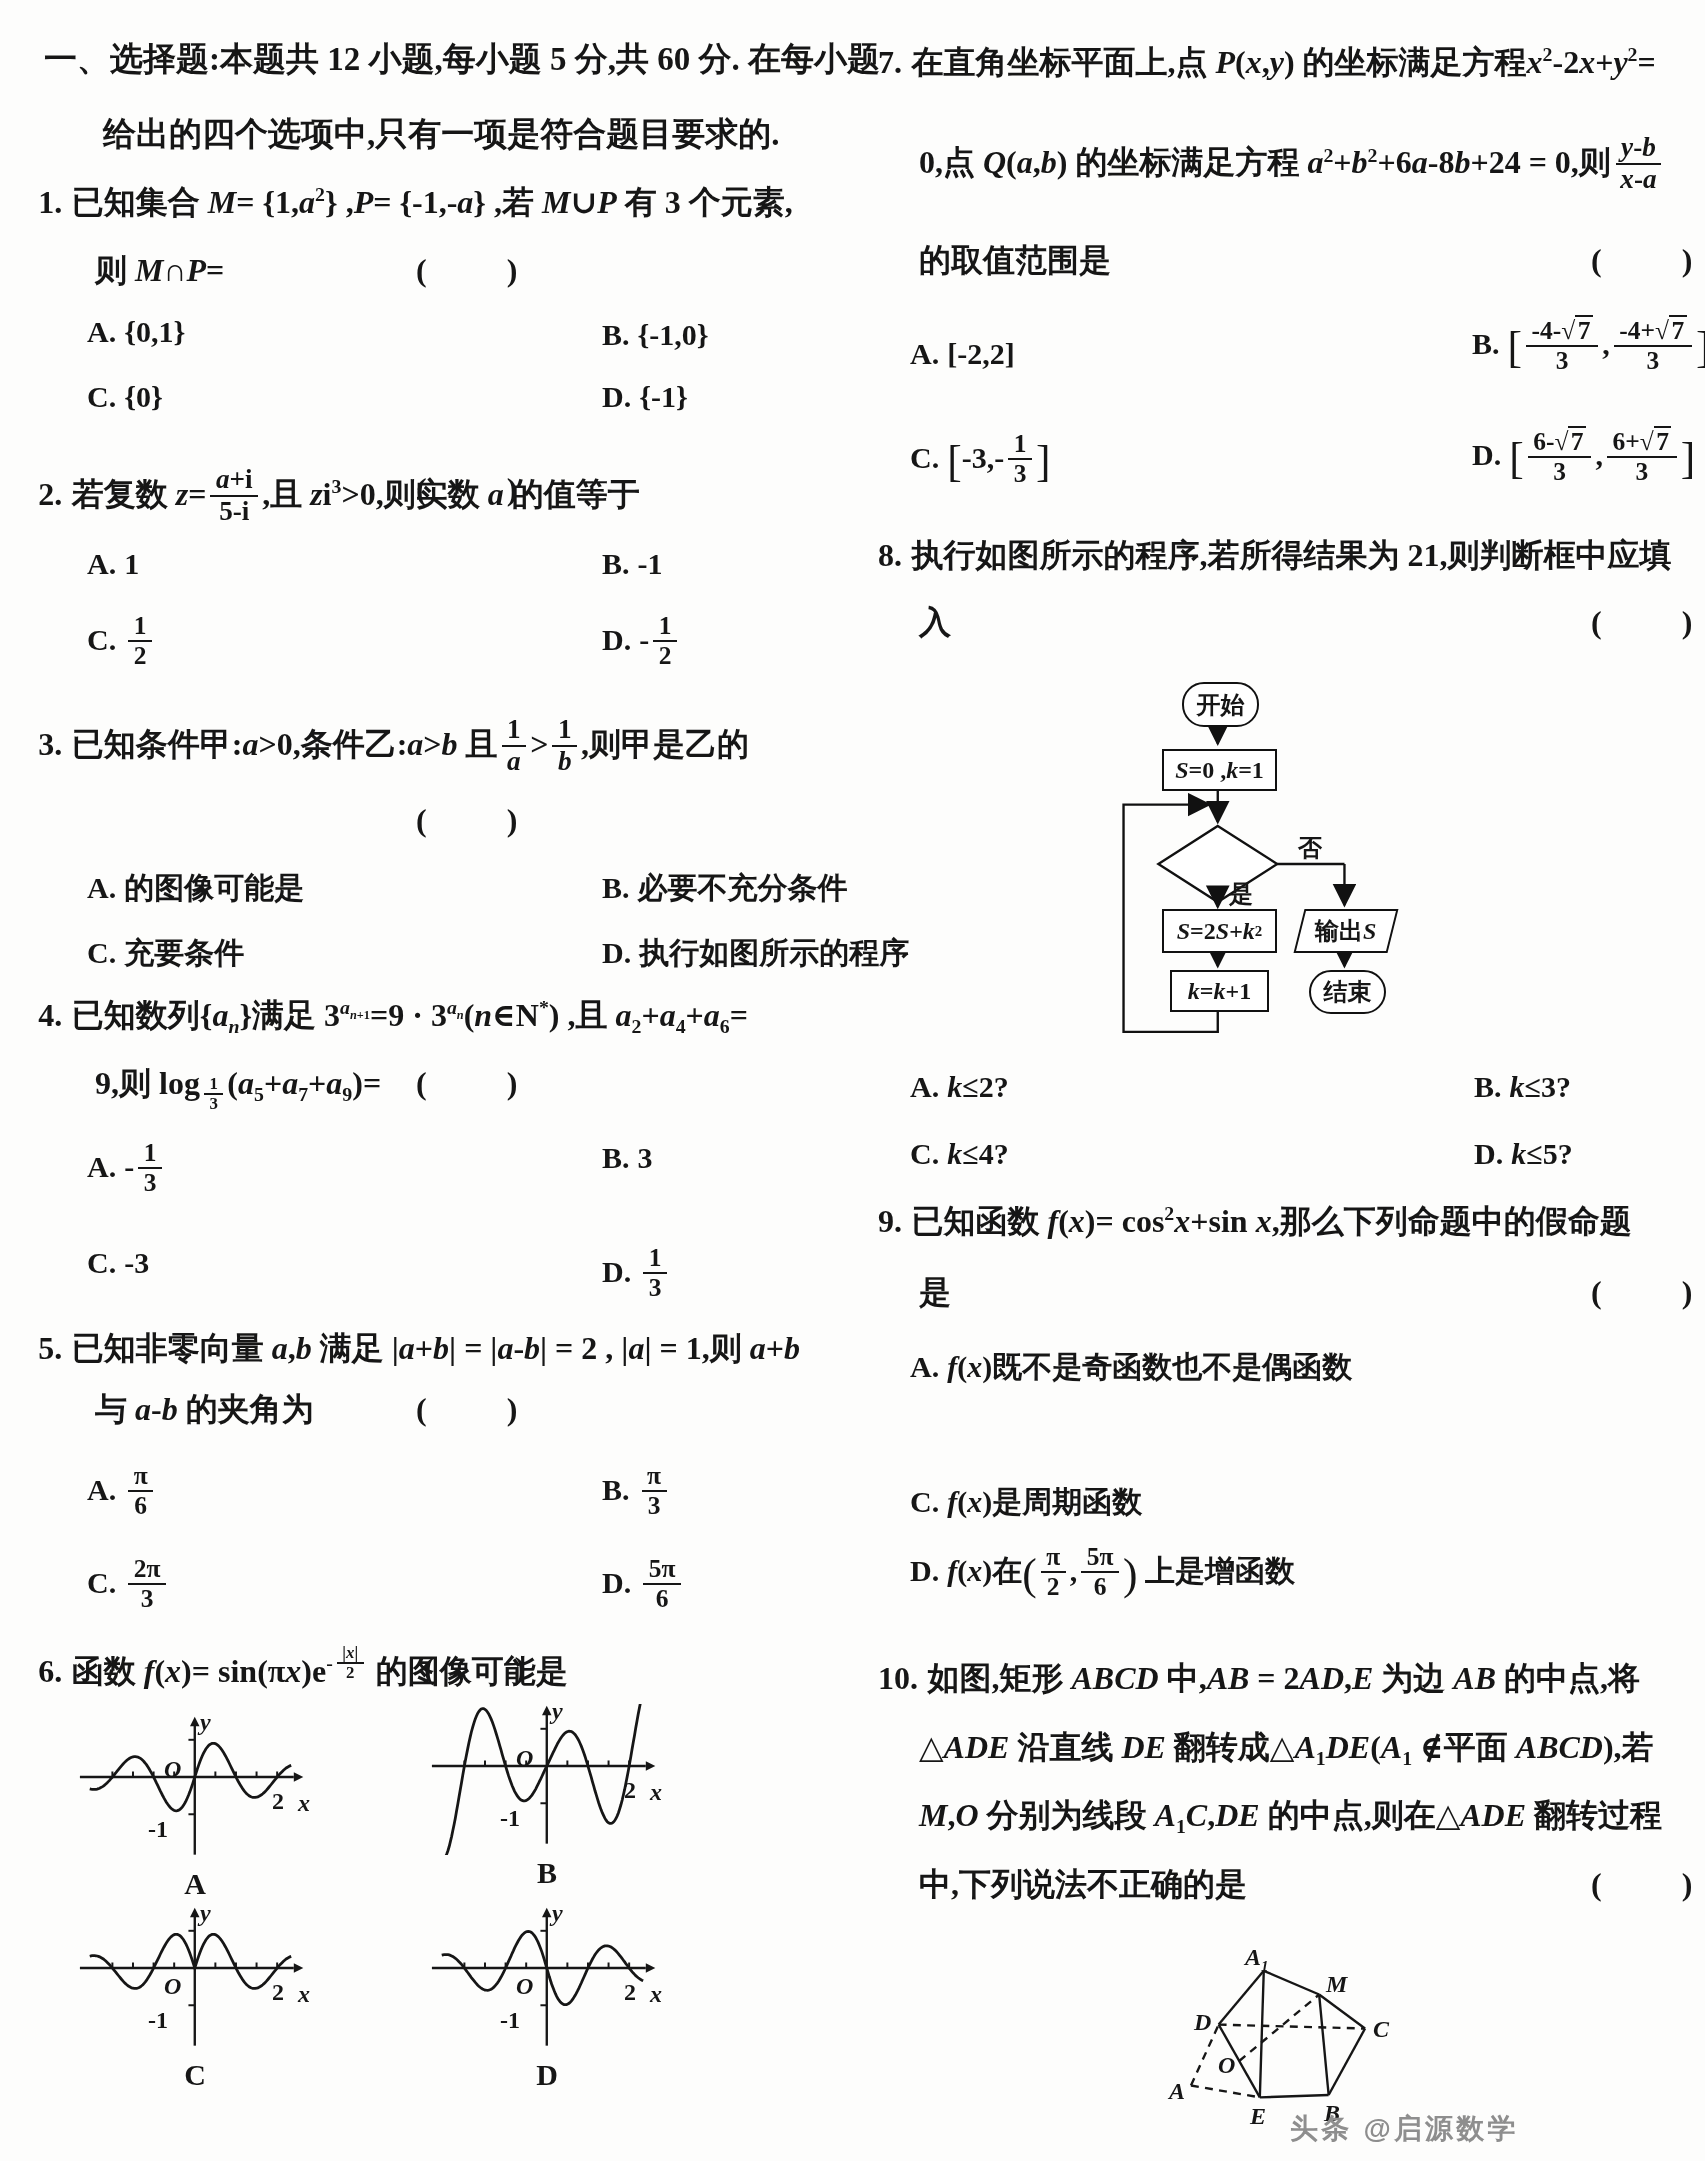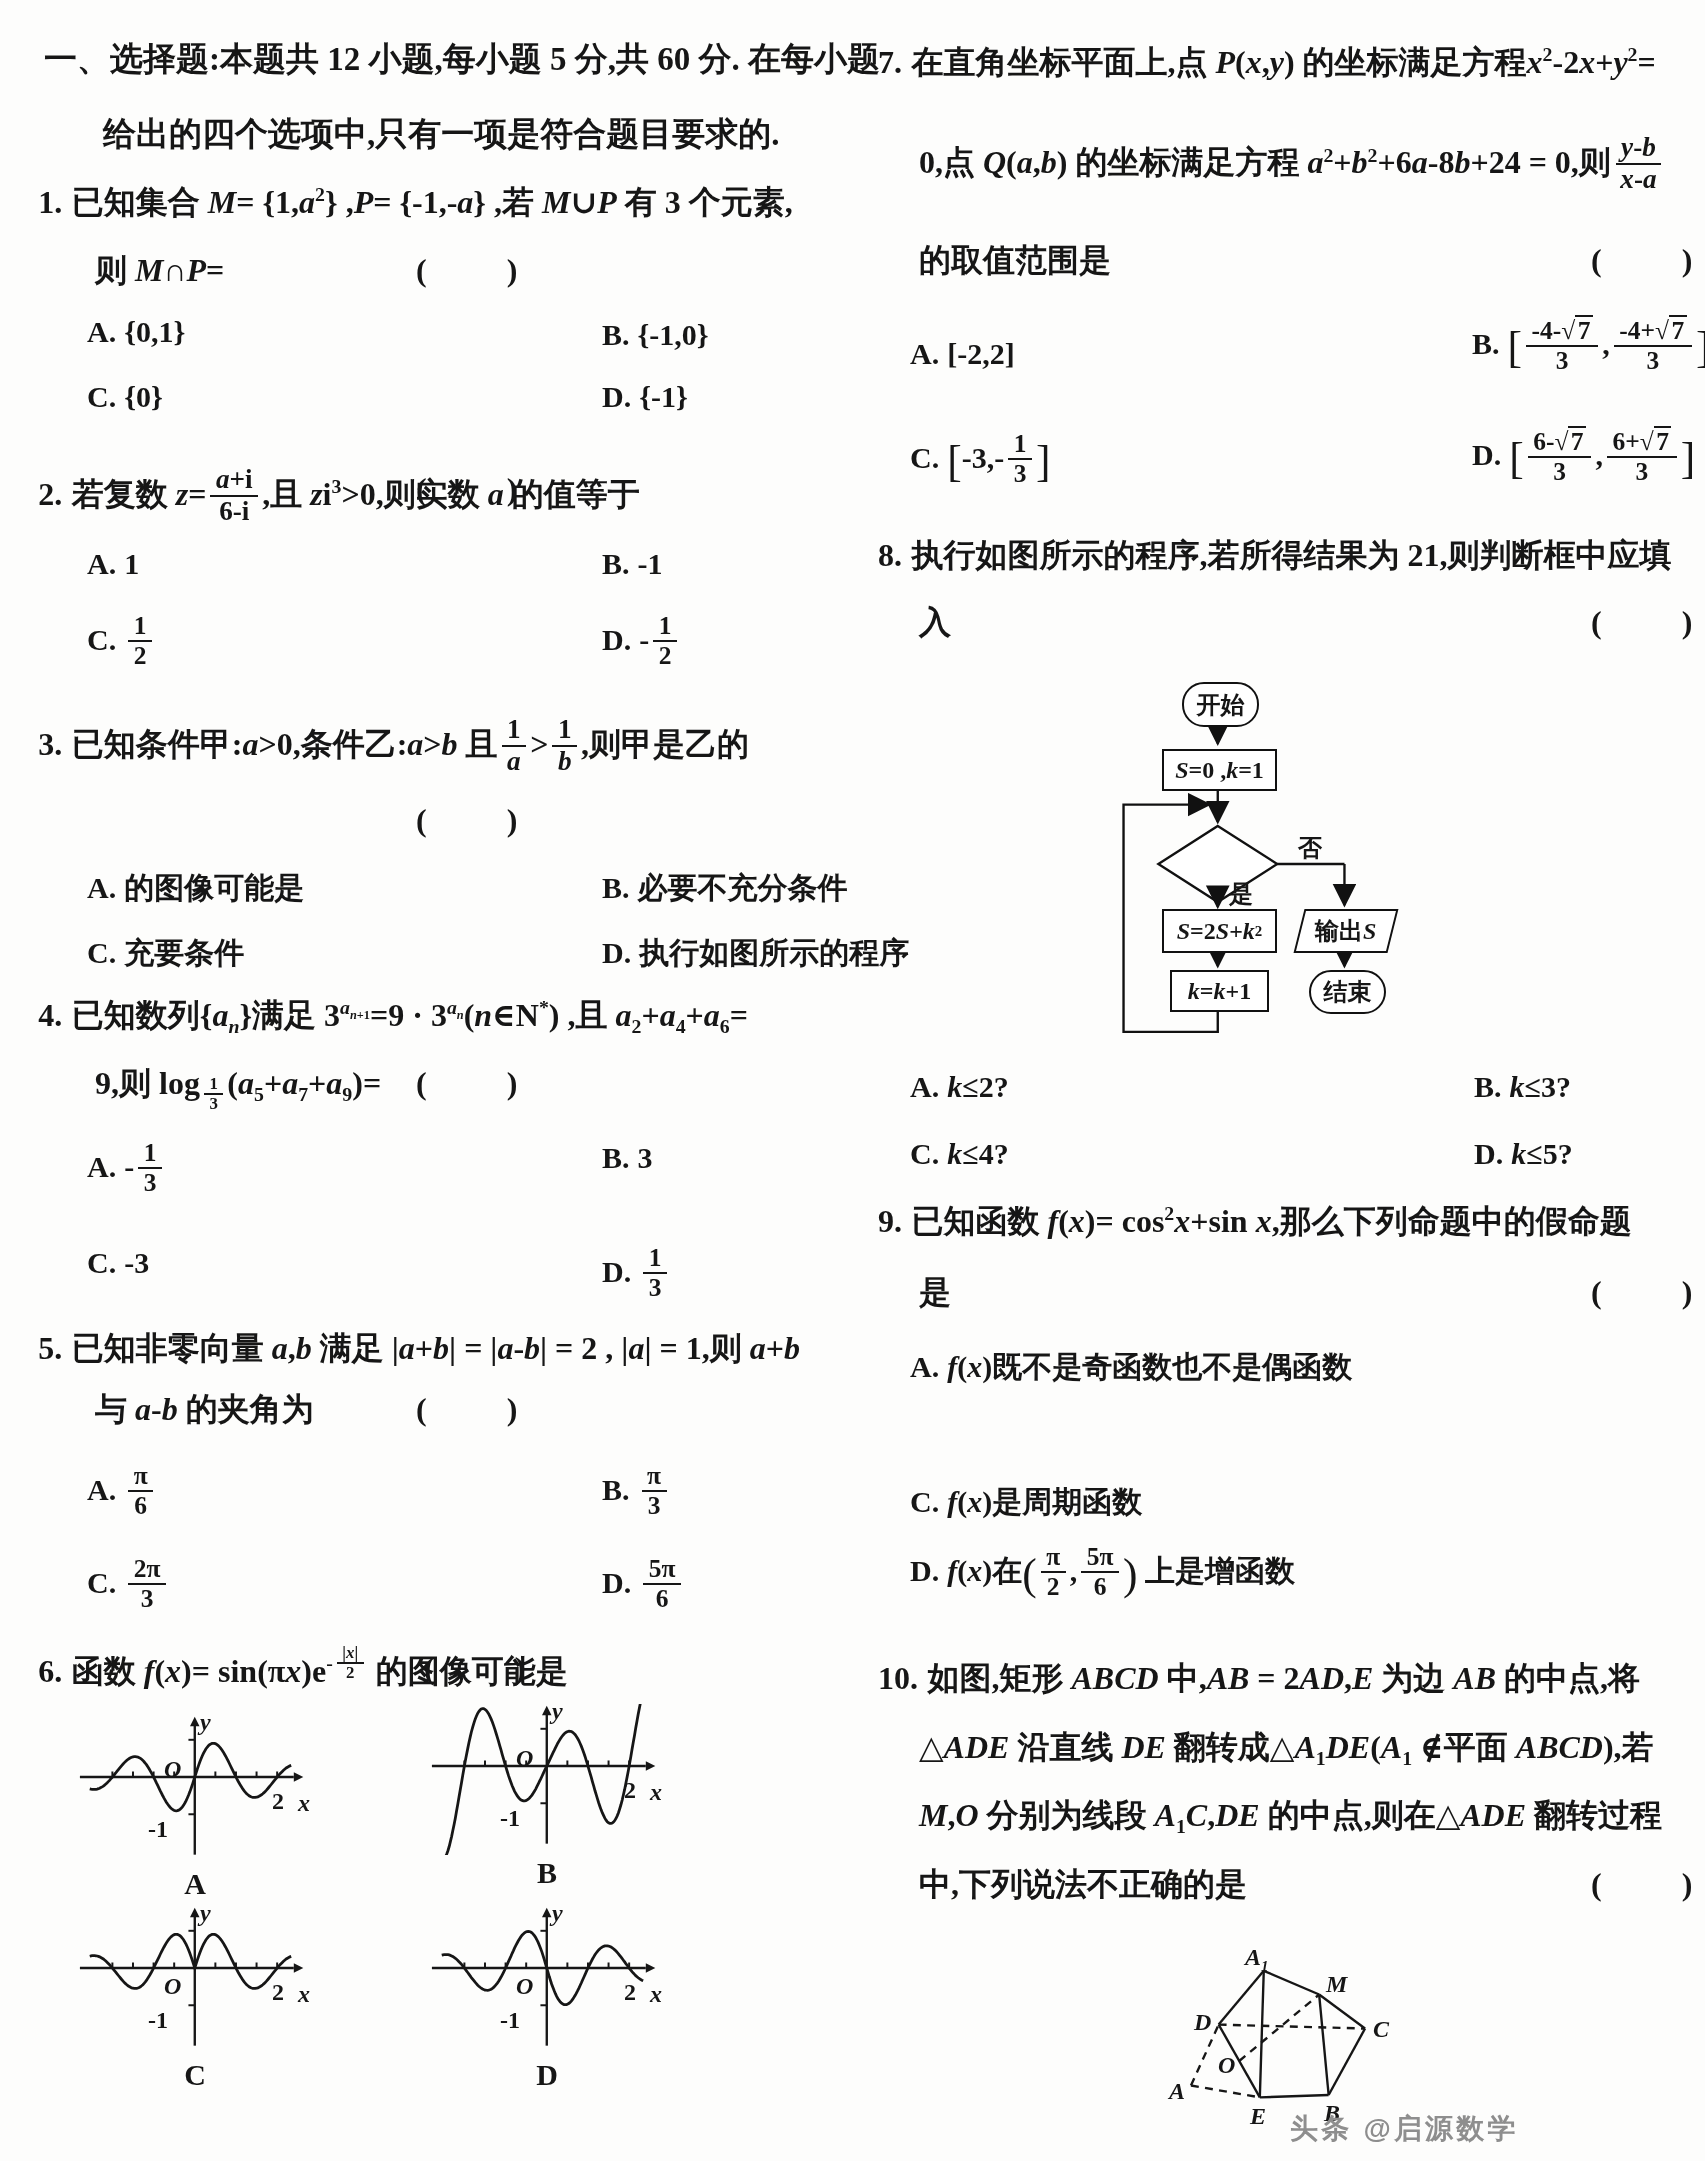--- a/index.html
+++ b/index.html
@@ -64,21 +64,21 @@
   <div class="line" style="top:184px;left:14.3px;"><span class="qnum">1.</span><span>已知集合 <span class="it">M</span>= {1,<span class="it">a</span><span class="sup">2</span>} ,<span class="it">P</span>= {-1,-<span class="it">a</span>} ,若 <span class="it">M</span>∪<span class="it">P</span> 有 3 个元素,</span></div>
   <div class="line" style="top:252px;left:71px;">则 <span class="it">M</span>∩<span class="it">P</span>=</div>
   <div class="paren" style="top:252px;left:392px;">(    )</div>
   <div class="opt" style="top:315px;left:63px;"><span class="olabel">A.</span><span>{0,1}</span></div>
   <div class="opt" style="top:318px;left:578px;"><span class="olabel">B.</span><span>{-1,0}</span></div>
   <div class="opt" style="top:380px;left:63px;"><span class="olabel">C.</span><span>{0}</span></div>
   <div class="opt" style="top:380px;left:578px;"><span class="olabel">D.</span><span>{-1}</span></div>
 
   <div class="line" style="top:467px;left:14.3px;"><span class="qnum">2.</span><span>若复数 <span class="it">z</span>=<span class="frac">
           <span class="fr-n"><span class="it">a</span>+i</span>
-          <span class="fr-d">6-i</span>
+          <span class="fr-d">5-i</span>
         </span>,且 <span class="it">z</span>i<span class="sup">3</span>&gt;0,则实数 <span class="it">a</span> 的值等于</span></div>
   <div class="paren" style="top:471px;left:392px;">(    )</div>
   <div class="opt" style="top:547px;left:63px;"><span class="olabel">A.</span><span>1</span></div>
   <div class="opt" style="top:547px;left:578px;"><span class="olabel">B.</span><span>-1</span></div>
   <div class="opt" style="top:614px;left:63px;"><span class="olabel">C.</span><span><span class="frac">
           <span class="fr-n">1</span>
           <span class="fr-d">2</span>
         </span></span></div>
   <div class="opt" style="top:614px;left:578px;"><span class="olabel">D.</span><span>-<span class="frac">
           <span class="fr-n">1</span>

